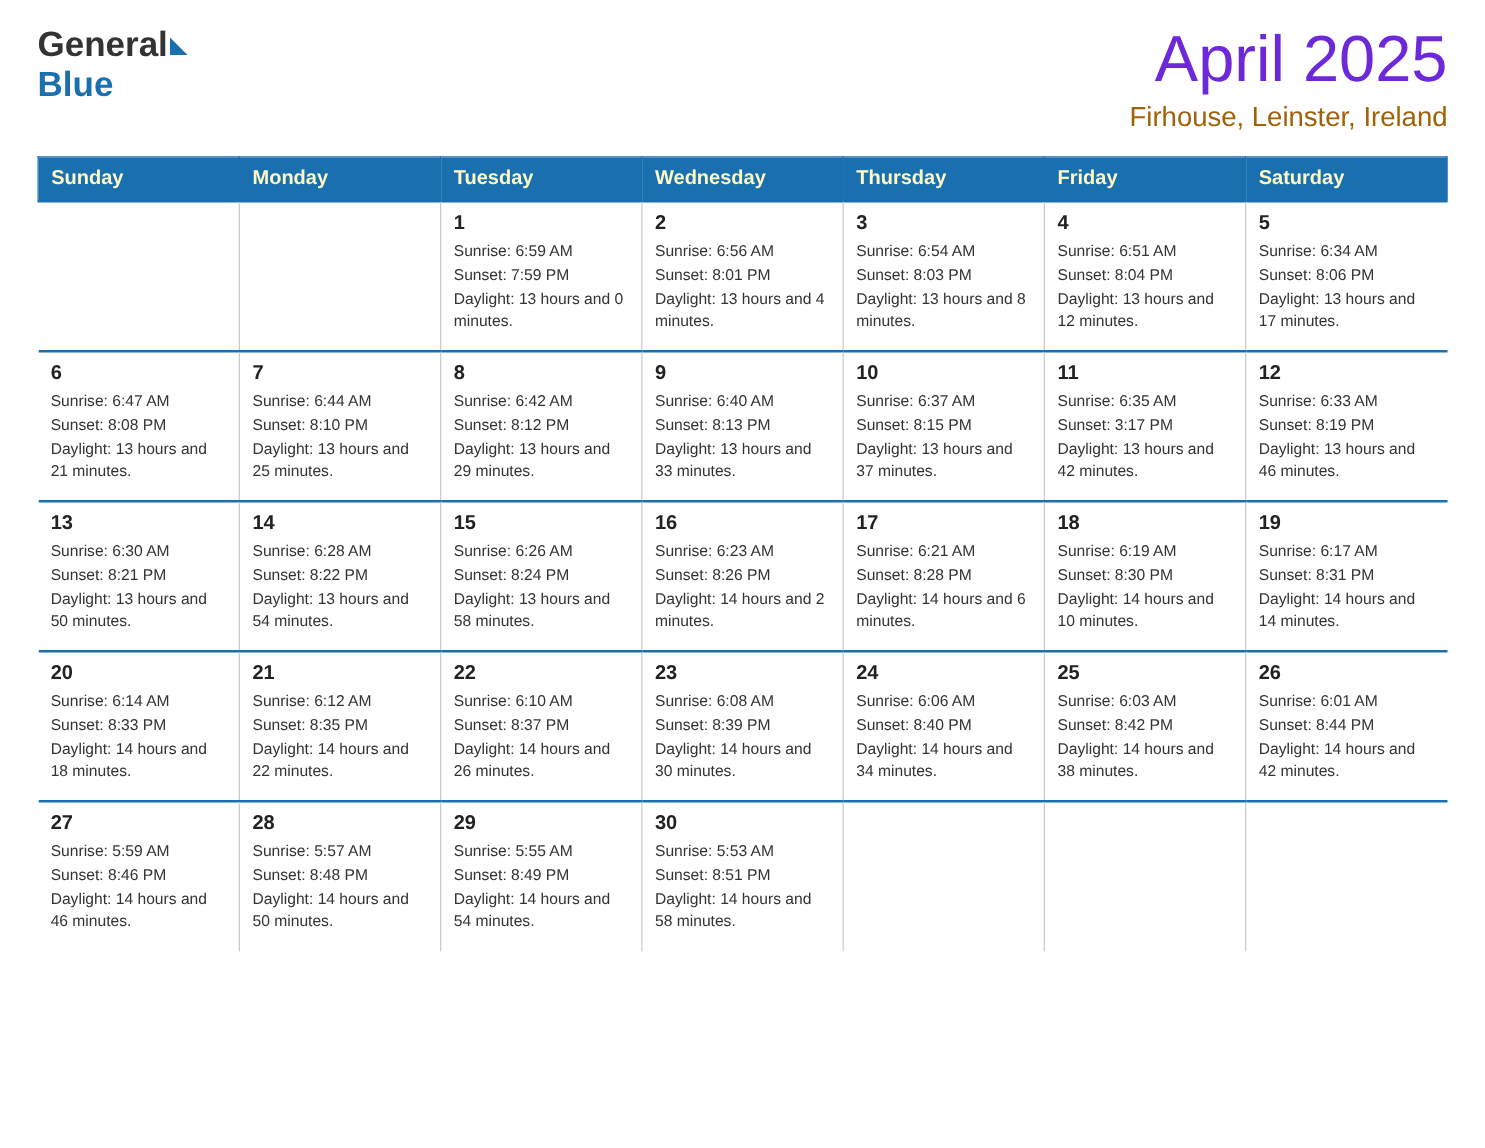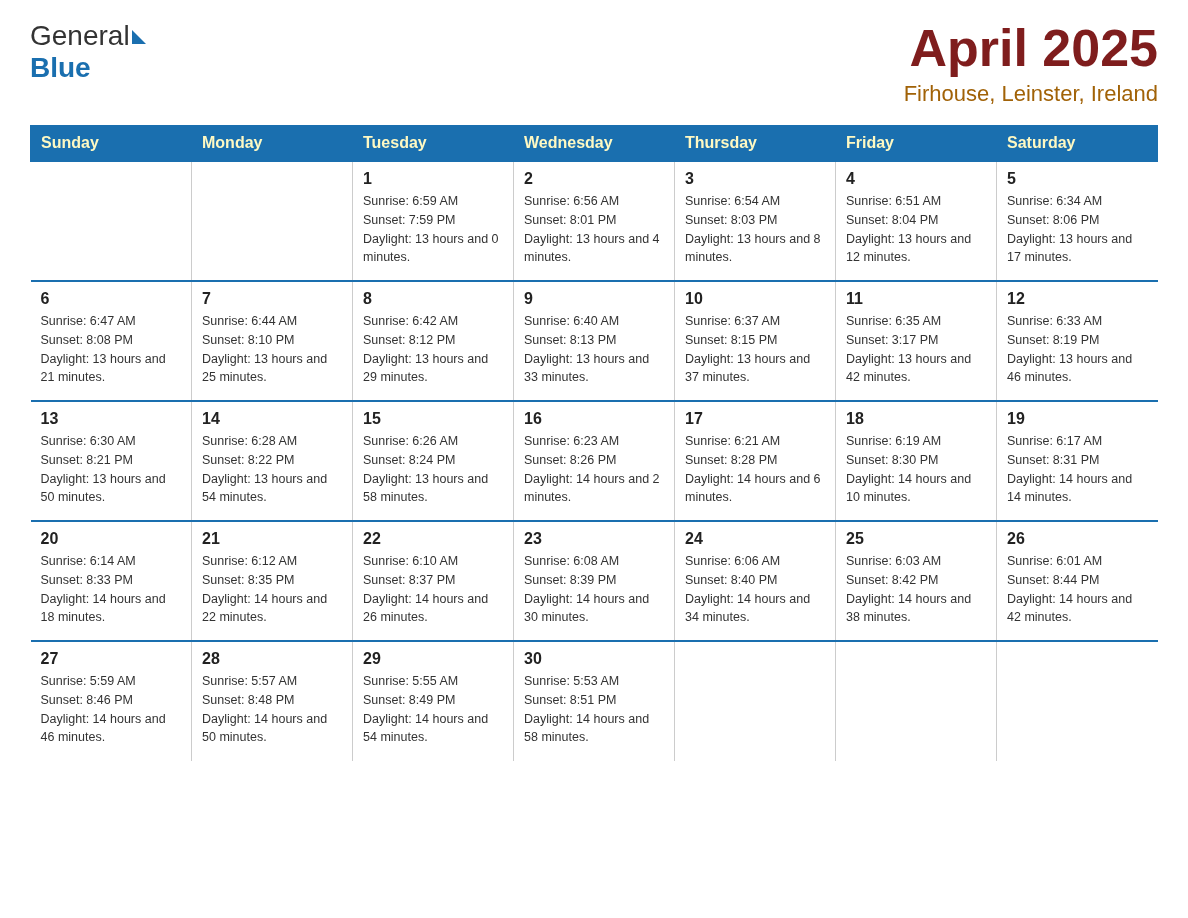--- a/index.html
+++ b/index.html
@@ -12,21 +12,21 @@
       padding: 20px 30px;
     }
     .header-area {
       display: flex;
       justify-content: space-between;
       align-items: flex-start;
       margin-bottom: 18px;
     }
     .logo-text-general {
       font-size: 28px;
-      font-weight: normal;
+      font-weight: bold;
       color: #333;
     }
     .logo-triangle {
       width: 0;
       height: 0;
       border-left: 14px solid #1a6faf;
       border-top: 14px solid transparent;
       border-bottom: 0px solid transparent;
       margin-left: 2px;
       margin-top: 2px;
@@ -44,22 +44,22 @@
       font-size: 28px;
       font-weight: bold;
       color: #1a6faf;
       margin-left: 0;
     }
     .title-area {
       text-align: right;
     }
     .month-title {
       font-size: 52px;
-      font-weight: bold;
-      color: #7f1d1d;
+      font-weight: normal;
+      color: #6d28d9;
       line-height: 1.1;
     }
     .location-subtitle {
       font-size: 22px;
       color: #a16207;
       margin-top: 4px;
     }
     .calendar-table {
       width: 100%;
       border-collapse: collapse;

